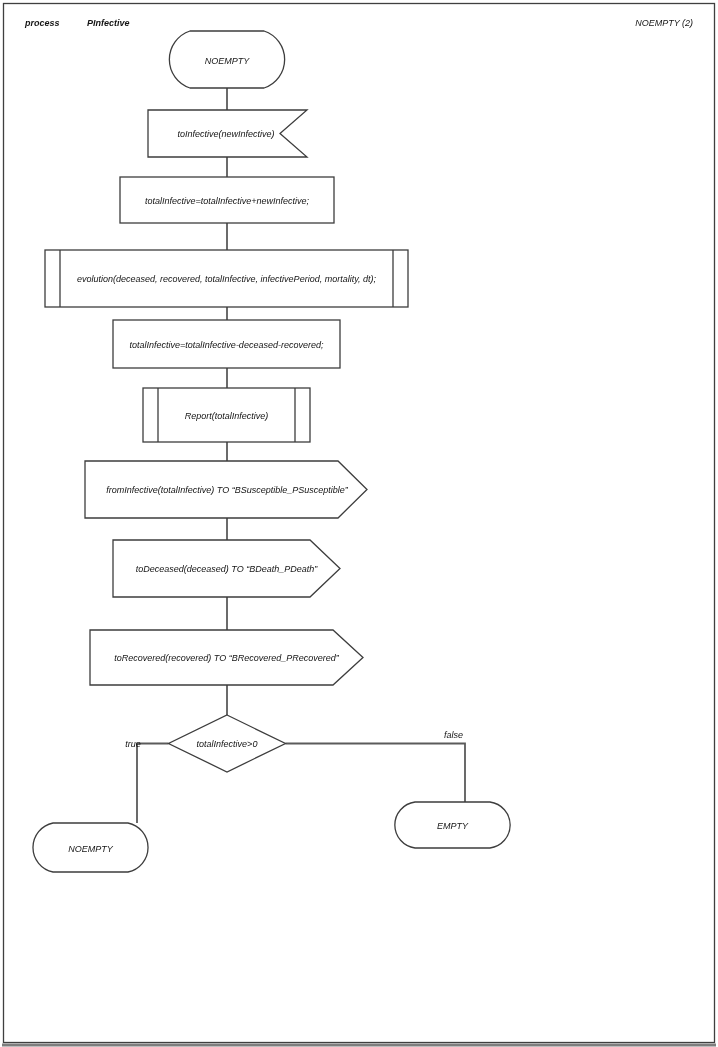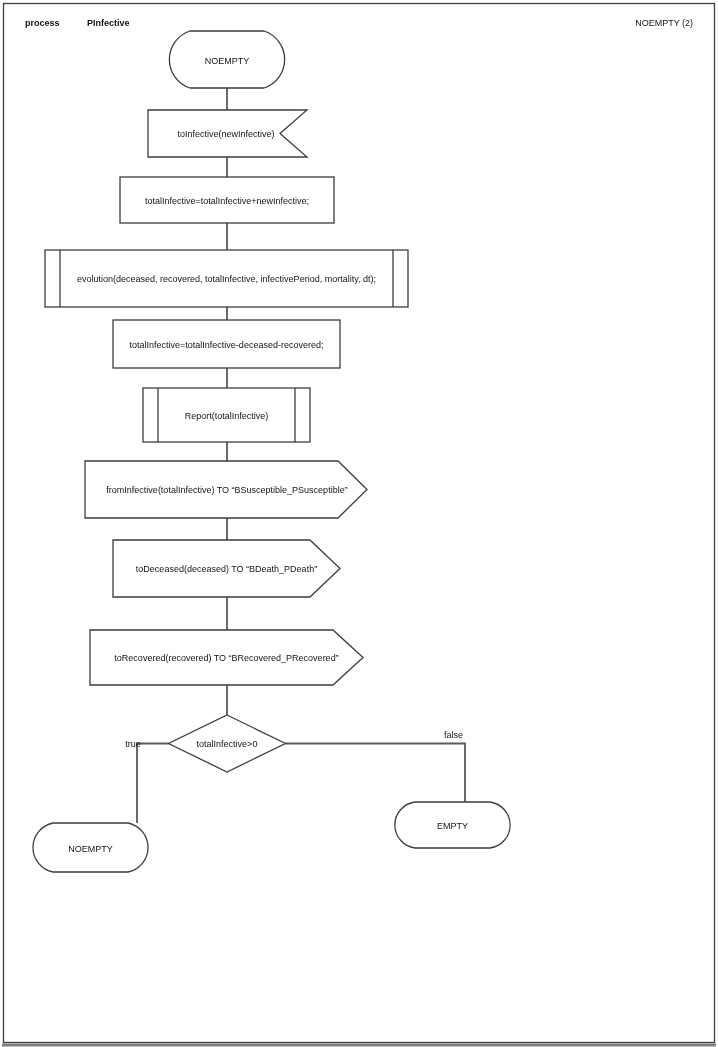--- a/index.html
+++ b/index.html
@@ -3,20 +3,21 @@
 <meta charset="utf-8">
 <style>
   html, body { margin: 0; padding: 0; background: #ffffff; }
   #page {
     position: relative;
     width: 718px;
     height: 1047px;
     background: #ffffff;
     font-family: "Liberation Sans", sans-serif;
     overflow: hidden;
+    font-style: italic;
   }
   svg { display: block; }
   .shape {
     fill: #ffffff;
     stroke: #3d3d3d;
     stroke-width: 1.3;
   }
   .inner-line {
     stroke: #3d3d3d;
     stroke-width: 1.3;

